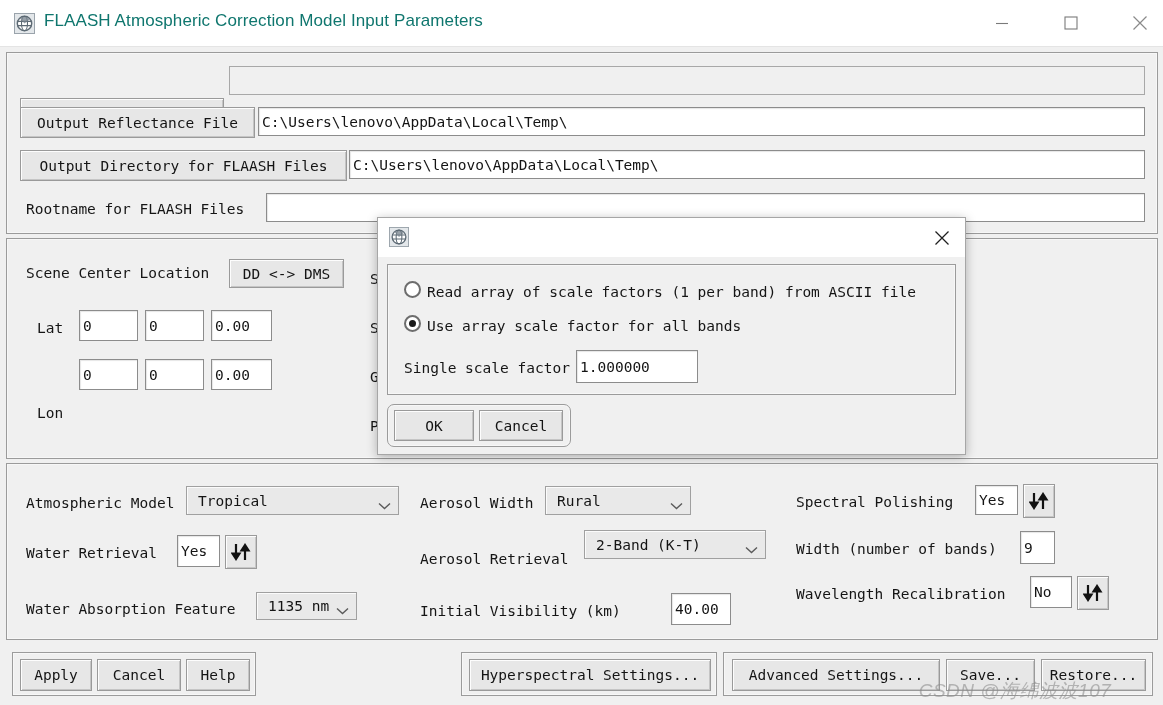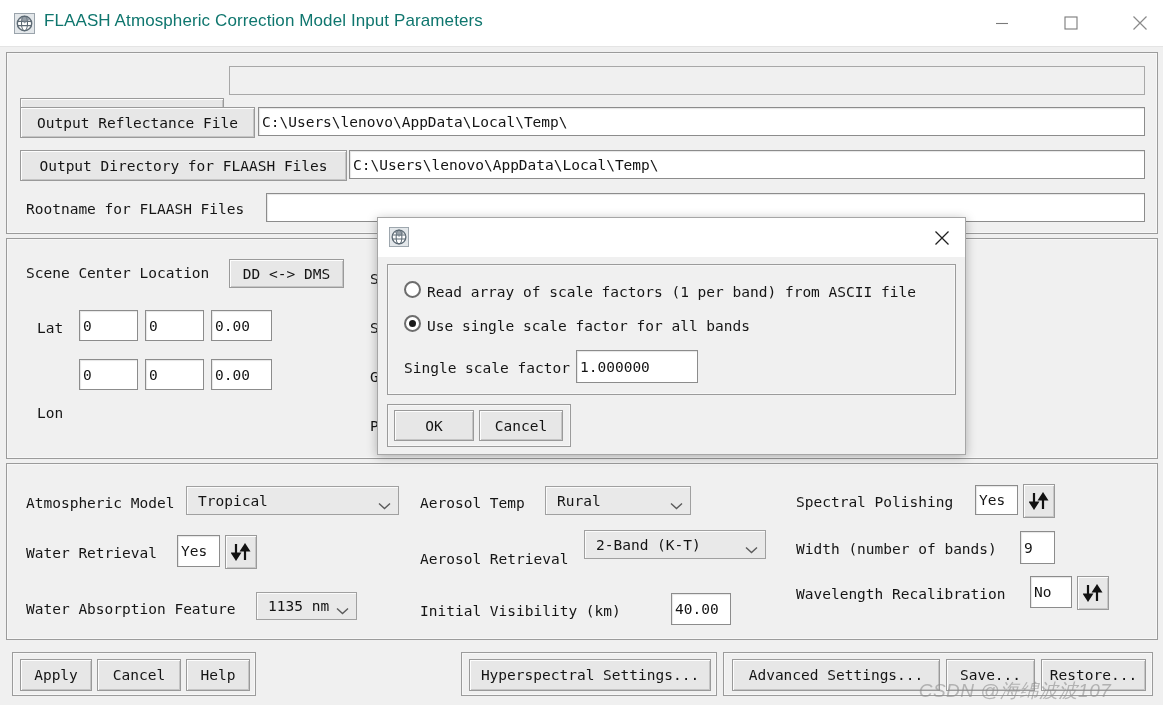--- a/index.html
+++ b/index.html
@@ -170,21 +170,21 @@
     <div class="lbl" style="left:19px;top:138px;">Water Absorption Feature</div>
     <div class="combo" style="left:249px;top:128px;width:101px;height:28px;">
       <span>1135 nm</span>
       <span class="chev">
         <svg width="13" height="8" viewBox="0 0 13 8">
             <path d="M1 1.5 L6.5 6.5 L12 1.5" fill="none" stroke="#5a5a5a" stroke-width="1.4"></path>
           </svg>
       </span>
     </div>
 
-    <div class="lbl" style="left:413px;top:32px;">Aerosol Temp</div>
+    <div class="lbl" style="left:413px;top:32px;">Aerosol Width</div>
     <div class="combo" style="left:538px;top:22px;width:146px;height:29px;">
       <span>Rural</span>
       <span class="chev">
         <svg width="13" height="8" viewBox="0 0 13 8">
             <path d="M1 1.5 L6.5 6.5 L12 1.5" fill="none" stroke="#5a5a5a" stroke-width="1.4"></path>
           </svg>
       </span>
     </div>
 
     <div class="lbl" style="left:413px;top:88px;">Aerosol Retrieval</div>
@@ -255,27 +255,27 @@
           <path d="M1.5 1.5 L14.5 14.5 M14.5 1.5 L1.5 14.5" stroke="#1f1f1f" stroke-width="1.25"></path>
         </svg>
       </div>
     </div>
 
     <div class="panel" style="left:9px;top:46px;width:567px;height:129px;">
       <div class="radio" style="left:16px;top:16px;"></div>
       <div class="lbl" style="left:39px;top:20px;">Read array of scale factors (1 per band) from ASCII file</div>
 
       <div class="radio on" style="left:16px;top:50px;"></div>
-      <div class="lbl" style="left:39px;top:54px;">Use single scale factor for all bands</div>
+      <div class="lbl" style="left:39px;top:54px;">Use array scale factor for all bands</div>
 
       <div class="lbl" style="left:16px;top:96px;">Single scale factor</div>
       <div class="txt" style="left:188px;top:85px;width:122px;height:33px;">1.000000</div>
     </div>
 
-    <div class="panel" style="left:9px;top:186px;width:182px;height:41px;">
+    <div class="panel" style="left:9px;top:186px;width:182px;height:41px;border-radius:7px;">
       <div class="btnlbl" style="left:6px;top:5px;width:78px;height:29px;">OK</div>
       <div class="btnlbl" style="left:91px;top:5px;width:82px;height:29px;">Cancel</div>
     </div>
   </div>
 
   <div class="wm">CSDN @海绵波波107</div>
 
 </div>
 
 </body></html>

